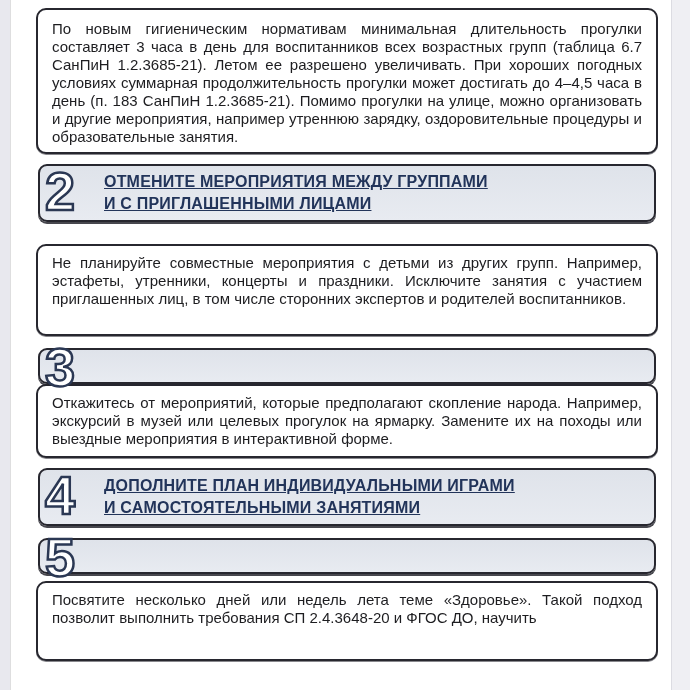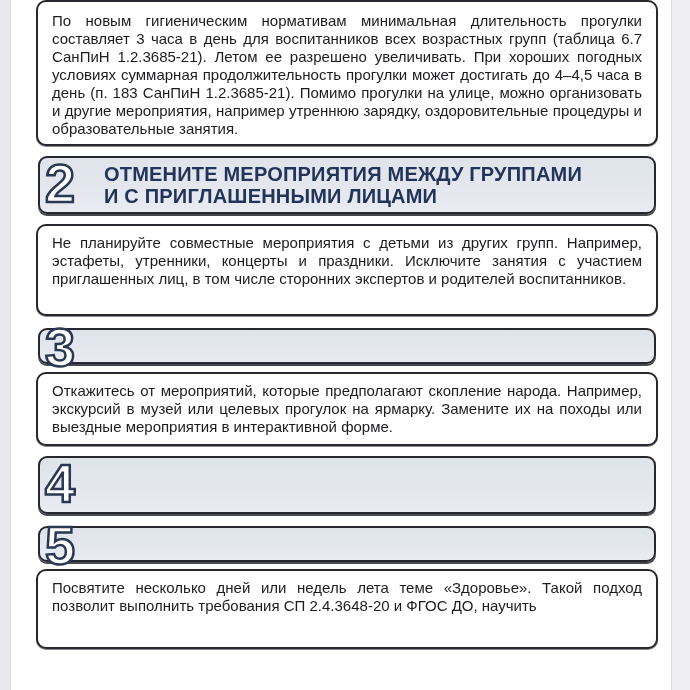--- a/index.html
+++ b/index.html
@@ -42,64 +42,66 @@
     border-radius: 10px;
     box-shadow: 0 1px 0 rgba(39,39,47,0.55);
     padding: 8px 14px;
     font-size: 15px;
     line-height: 18px;
     color: #1d1d20;
     text-align: justify;
     overflow: hidden;
   }
   .intro-box {
+    margin-top: 8px;
     height: 146px;
     padding-top: 10px;
   }
   .sec-header {
     box-sizing: border-box;
     position: relative;
     width: 618px;
     margin-left: 2px;
     background: linear-gradient(#dfe3ea, #e8ebf1);
     border: 2px solid #27272f;
     border-radius: 9px;
     box-shadow: 0 2px 0 rgba(39,39,47,0.85);
     padding: 0 12px 0 64px;
     display: flex;
     align-items: center;
   }
   .sec-header.two-line { height: 58px; margin-top: 10px; }
   .sec-header.one-line { height: 36px; margin-top: 12px; }
   .sec-title {
-    font-size: 20px;
+    font-size: 16px;
     line-height: 22px;
     font-weight: bold;
     color: #22345a;
     letter-spacing: 0.2px;
     white-space: pre-line;
+    text-decoration: underline;
   }
   .sec-number {
     position: absolute;
     left: 5px;
     font-size: 54px;
     line-height: 1;
     font-weight: bold;
     color: #ffffff;
     -webkit-text-stroke: 2.5px #2b3854;
     text-shadow: 0 0 1px #2b3854;
     z-index: 2;
   }
   .sec-header.two-line .sec-number { top: -2px; }
   .sec-header.one-line .sec-number { top: -10px; }
-  .sec-body { margin-top: 10px; }
+  .sec-body { margin-top: 22px; }
   .sec-body.lines-4 { height: 92px; }
   .sec-body.lines-3 { height: 74px; }
   .sec-body.cut { height: 80px; margin-top: 7px; }
-  .sec-body-3 { margin-top: 8px; }
+  .sec-body-3 { margin-top: 0; }
 </style>
 </head>
 <body>
 
 <div class="strip-left"></div>
 <div class="strip-right"></div>
 
 <div class="content">
 
   <div class="text-box intro-box">
@@ -117,20 +119,22 @@
 
   <div class="sec-header one-line">
     <div class="sec-number">3</div>
   </div>
   <div class="text-box sec-body lines-3 sec-body-3">
     <span>Откажитесь от мероприятий, которые предполагают скопление народа. Например, экскурсий в музей или целевых прогулок на ярмарку. Замените их на походы или выездные мероприятия в интерактивной форме.</span>
   </div>
 
   <div class="sec-header two-line">
     <div class="sec-number">4</div>
+    <div class="sec-title">ДОПОЛНИТЕ ПЛАН ИНДИВИДУАЛЬНЫМИ ИГРАМИ
+И САМОСТОЯТЕЛЬНЫМИ ЗАНЯТИЯМИ</div>
   </div>
 
   <div class="sec-header one-line">
     <div class="sec-number">5</div>
   </div>
   <div class="text-box sec-body cut">
     <span>Посвятите несколько дней или недель лета теме «Здоровье». Такой подход позволит выполнить требования СП 2.4.3648-20 и ФГОС ДО, научить</span>
   </div>
 
 </div>

